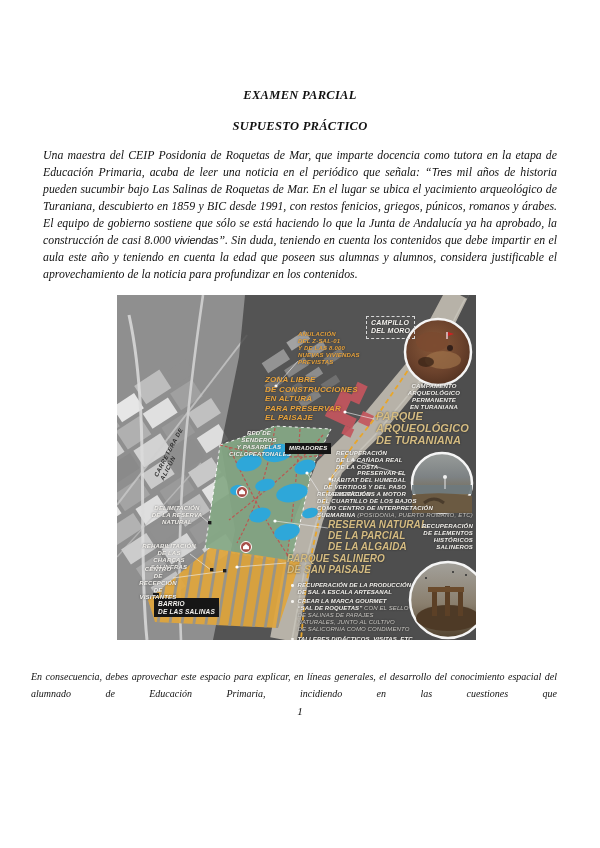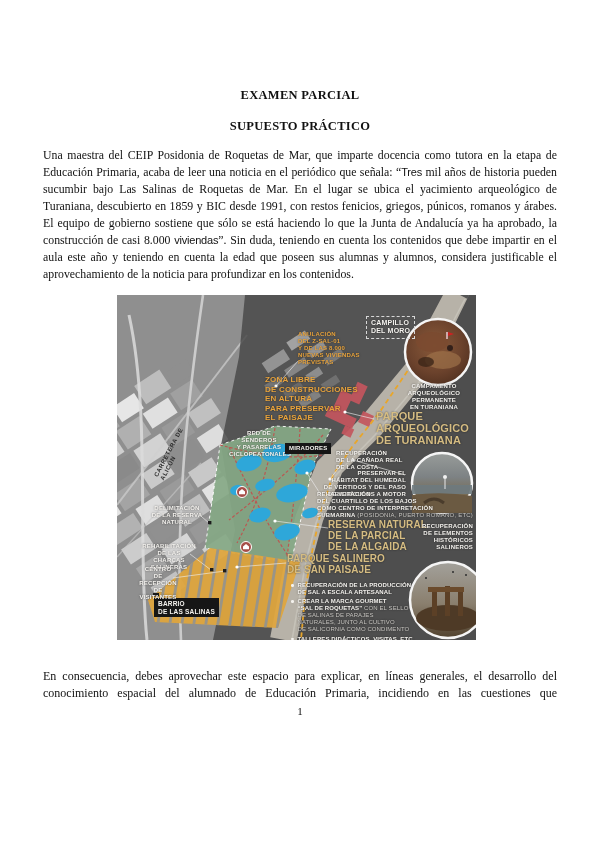--- a/index.html
+++ b/index.html
@@ -1,24 +1,24 @@
 <!DOCTYPE html>
 <html><head>
 <meta charset="utf-8">
 <style>
   html,body{margin:0;padding:0;background:#ffffff;}
   .page{
     position:relative;width:600px;height:732px;background:#ffffff;overflow:hidden;
-    font-family:"Liberation Serif", serif;color:#111;
+    font-family:"Liberation Serif", serif;color:#111;font-style:italic;
   }
   .title{margin:0;padding-top:88px;text-align:center;font-size:12.5px;font-weight:bold;letter-spacing:.3px;}
   .subtitle{margin:6px;padding-top:10px;text-align:center;font-size:12.5px;font-weight:bold;letter-spacing:.3px;}
   .body-par{margin:13px 43px 0 43px;font-size:11.8px;line-height:17px;text-align:justify;}
   .sans-quote{font-family:"Liberation Sans", sans-serif;font-size:11px;letter-spacing:-.2px;}
-  .par2{position:absolute;left:43px;right:43px;top:668px;margin:0;font-size:12px;line-height:17px;
+  .par2{position:absolute;left:31px;right:43px;top:668px;margin:0;font-size:10px;line-height:17px;
         text-align:justify;text-align-last:justify;}
   .pagenum{position:absolute;bottom:15px;left:0;width:100%;text-align:center;font-size:11px;}
 
   
   .map{position:absolute;left:117px;top:295px;width:359px;height:345px;margin:0;overflow:hidden;background:#6e6e6e;}
   .map svg{position:absolute;left:0;top:0;}
   .mlabel{
     position:absolute;font-family:"Liberation Sans", sans-serif;font-weight:bold;color:#f4f2ee;
     font-size:6px;line-height:1.18;white-space:pre-line;letter-spacing:.2px;
     text-shadow:0 0 2px rgba(0,0,0,.55);

